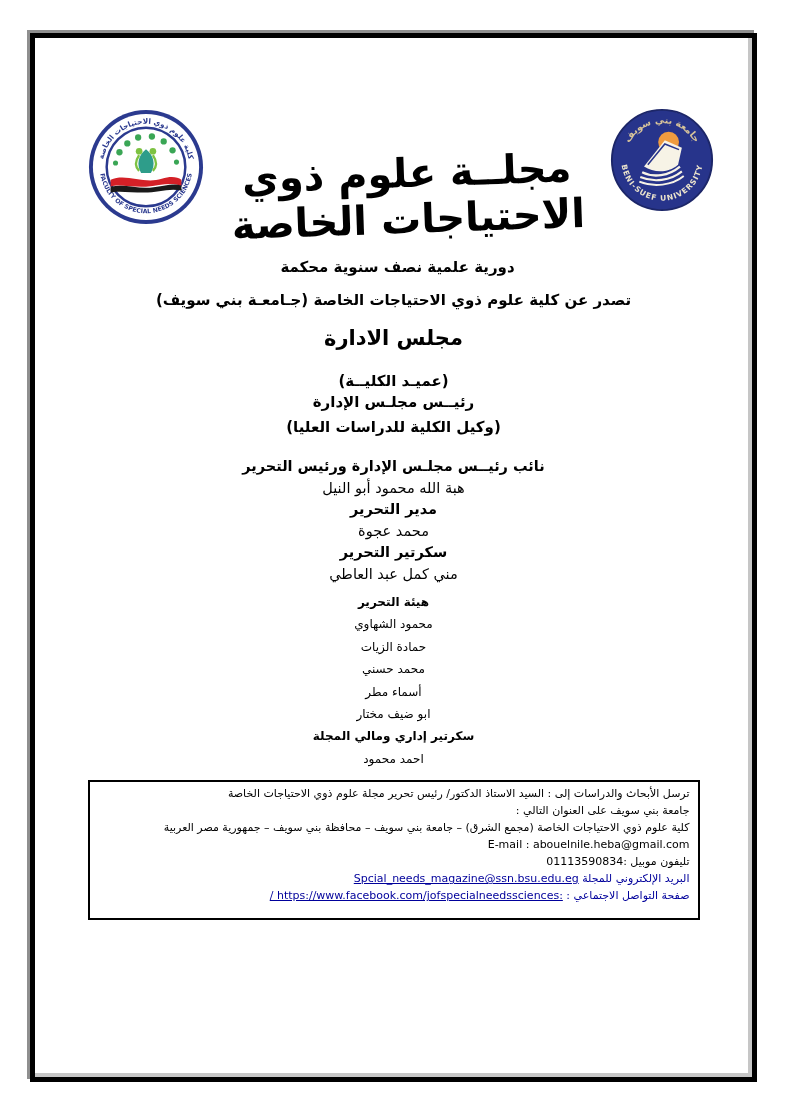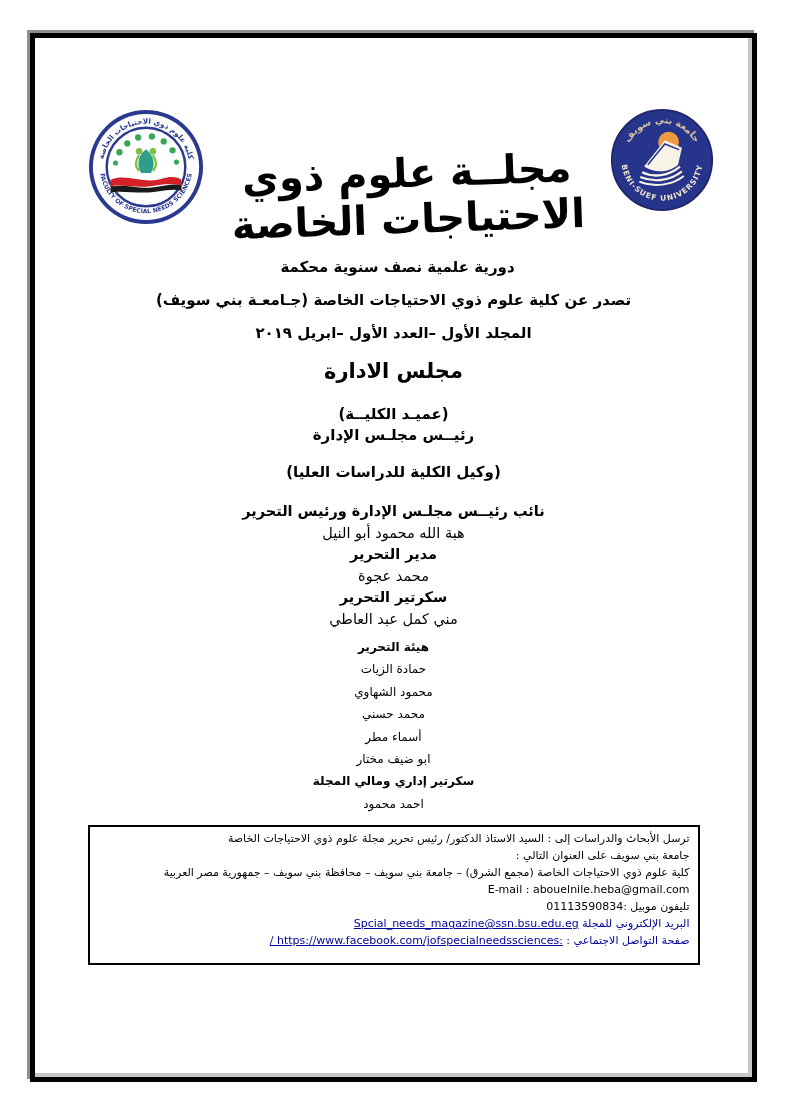--- a/index.html
+++ b/index.html
@@ -26,21 +26,21 @@
   }
   
   .col{direction:rtl;text-align:center;}
   .sub{font-size:15px;font-weight:bold;margin-top:15px;}
   .sub.first{margin-top:16px;padding-left:8px;}
   .h1{font-size:21px;font-weight:bold;margin-top:17px;}
   .ln{font-size:15px;line-height:21px;}
   .b{font-weight:bold;}
   .grp1{margin-top:21px;}
   .name1{margin-top:17px;}
-  .vdean{margin-top:16px;}
+  .vdean{margin-top:4px;}
   .grp2{margin-top:18px;}
   .grp2 div{font-size:14.5px;line-height:21.5px;}
   .grp3{margin-top:6px;}
   .grp3 div{font-size:12px;line-height:22.4px;}
   
   .infobox{
     direction:rtl;box-sizing:border-box;
     width:612px;margin:10px auto 0 auto;
     border:2px solid #000;
     padding:3px 8px 14px 24px;
@@ -128,43 +128,42 @@
             <path d="M32,73 C46,79 64,77 76,67" stroke="#f7f3e6" stroke-width="2.2" fill="none"></path>
             <path d="M31,78 C46,84 66,82 78,72" stroke="#f7f3e6" stroke-width="2" fill="none"></path>
           </g>
         </svg>
       </div>
     </div>
 
     <div class="col">
       <div class="sub first">دورية علمية نصف سنوية محكمة</div>
       <div class="sub">تصدر عن كلية علوم ذوي الاحتياجات الخاصة (جـامعـة بني سويف)</div>
-      <div class="sub">المجلد الأول –العدد الأول –ابريل ٢٠١٩</div>
 
       <div class="h1">مجلس الادارة</div>
 
       <div class="grp1">
         <div class="ln b">(عميـد الكليــة)</div>
         <div class="ln b">رئيــس مجلـس الإدارة</div>
       </div>
       <div class="ln b vdean">(وكيل الكلية للدراسات العليا)</div>
 
       <div class="grp2">
         <div class="b">نائب رئيــس مجلـس الإدارة ورئيس التحرير</div>
         <div>هبة الله محمود أبو النيل</div>
         <div class="b">مدير التحرير</div>
         <div>محمد عجوة</div>
         <div class="b">سكرتير التحرير</div>
         <div>مني كمل عبد العاطي</div>
       </div>
 
       <div class="grp3">
         <div class="b">هيئة التحرير</div>
+        <div>محمود الشهاوي</div>
         <div>حمادة الزيات</div>
-        <div>محمود الشهاوي</div>
         <div>محمد حسني</div>
         <div>أسماء مطر</div>
         <div>ابو ضيف مختار</div>
         <div class="b">سكرتير إداري ومالي المجلة</div>
         <div>احمد محمود</div>
       </div>
 
       <div class="infobox">
         <div>ترسل الأبحاث والدراسات إلى : السيد الاستاذ الدكتور/ رئيس تحرير مجلة علوم ذوي الاحتياجات الخاصة</div>
         <div>جامعة بني سويف على العنوان التالي :</div>

